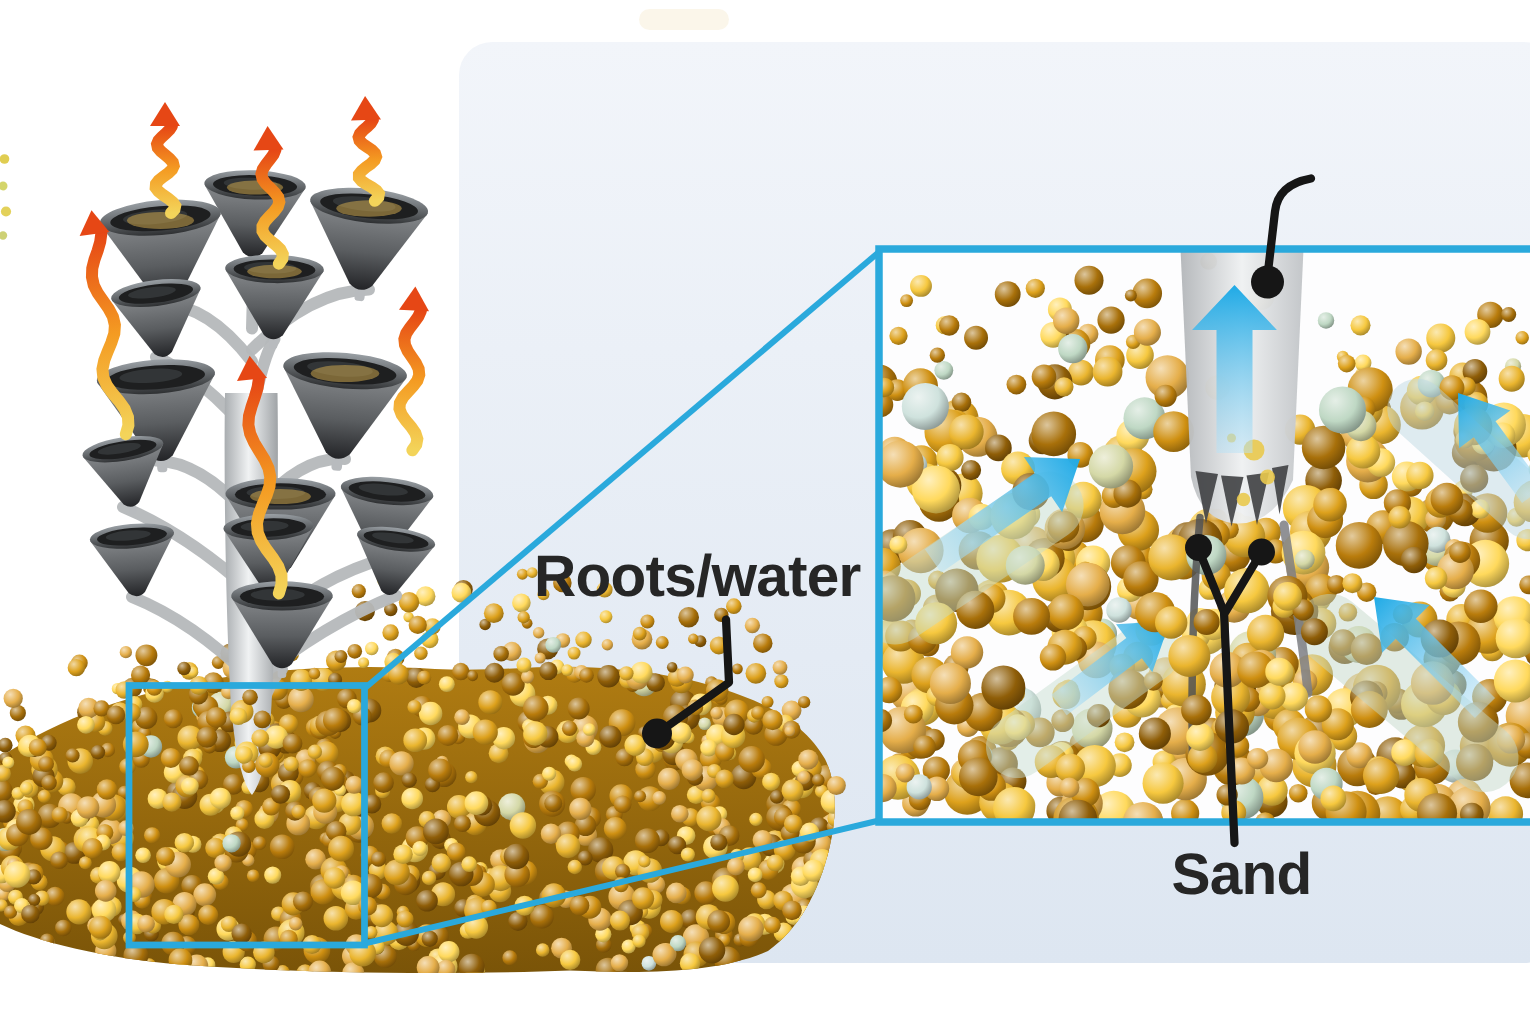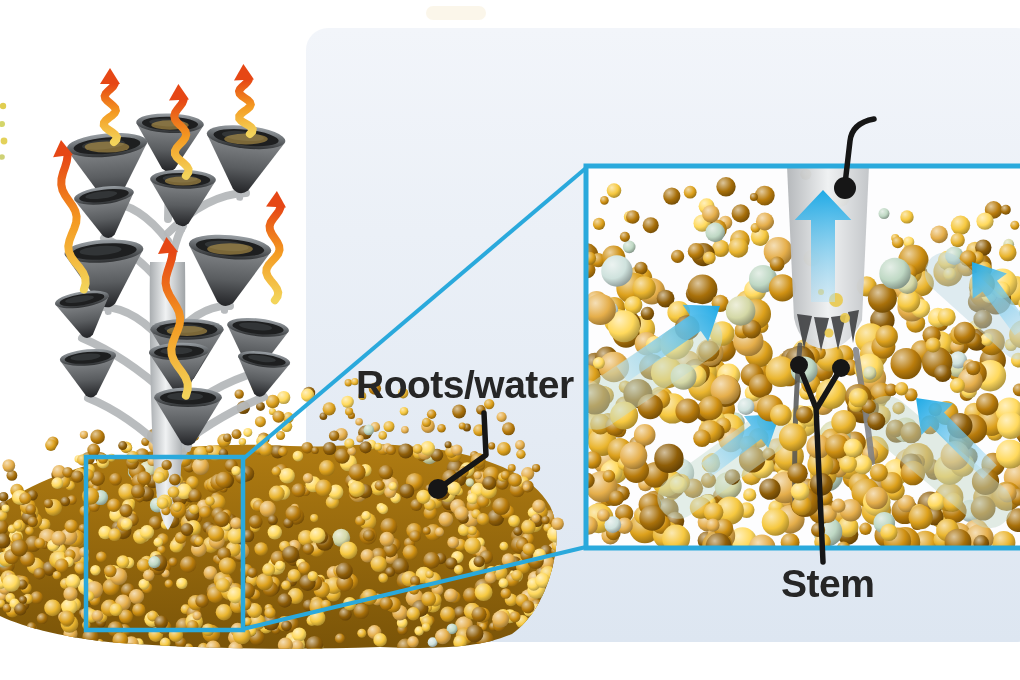--- a/index.html
+++ b/index.html
@@ -1656,14 +1656,14 @@
         <path d="M799,366 L816,408 L823,562" stroke="#161616" stroke-width="5.5" fill="none" stroke-linecap="round" stroke-linejoin="round"></path>
         <path d="M841,368 L817,408" stroke="#161616" stroke-width="5.5" fill="none" stroke-linecap="round" stroke-linejoin="round"></path>
         <circle cx="438" cy="489" r="10" fill="#161616"></circle>
         <circle cx="845" cy="188" r="11" fill="#161616"></circle>
         <circle cx="799" cy="365" r="9" fill="#161616"></circle>
         <circle cx="841" cy="368" r="9" fill="#161616"></circle>
       </g>
   </svg>
 
   <div class="fig-label" id="lab-sand">Roots/water</div>
-  <div class="fig-label" id="lab-roots">Stem</div>
+  <div class="fig-label" id="lab-roots">Sand</div>
 </div>
 
 </body></html>

